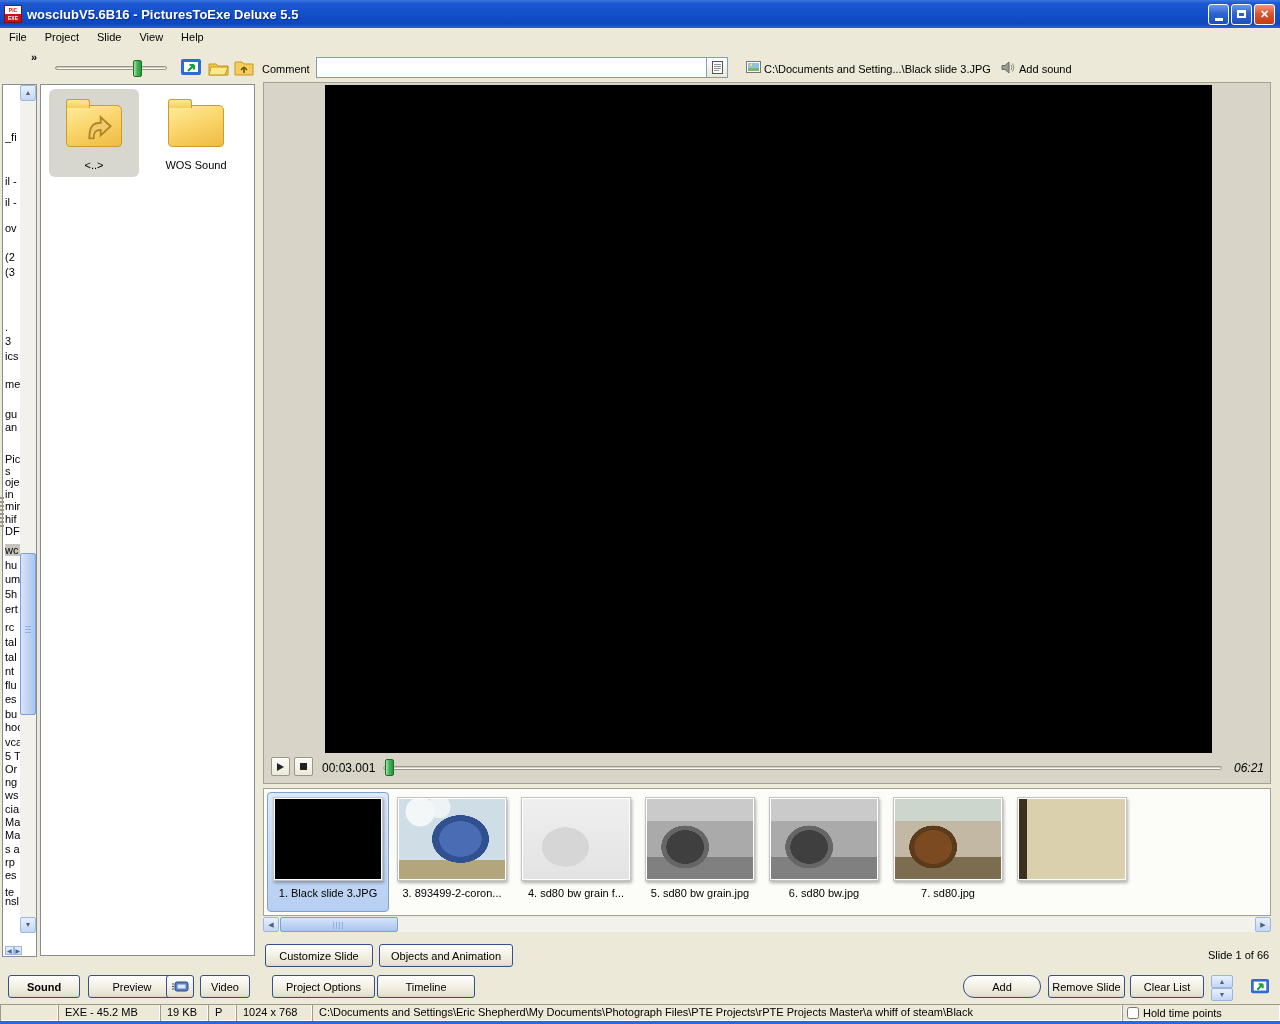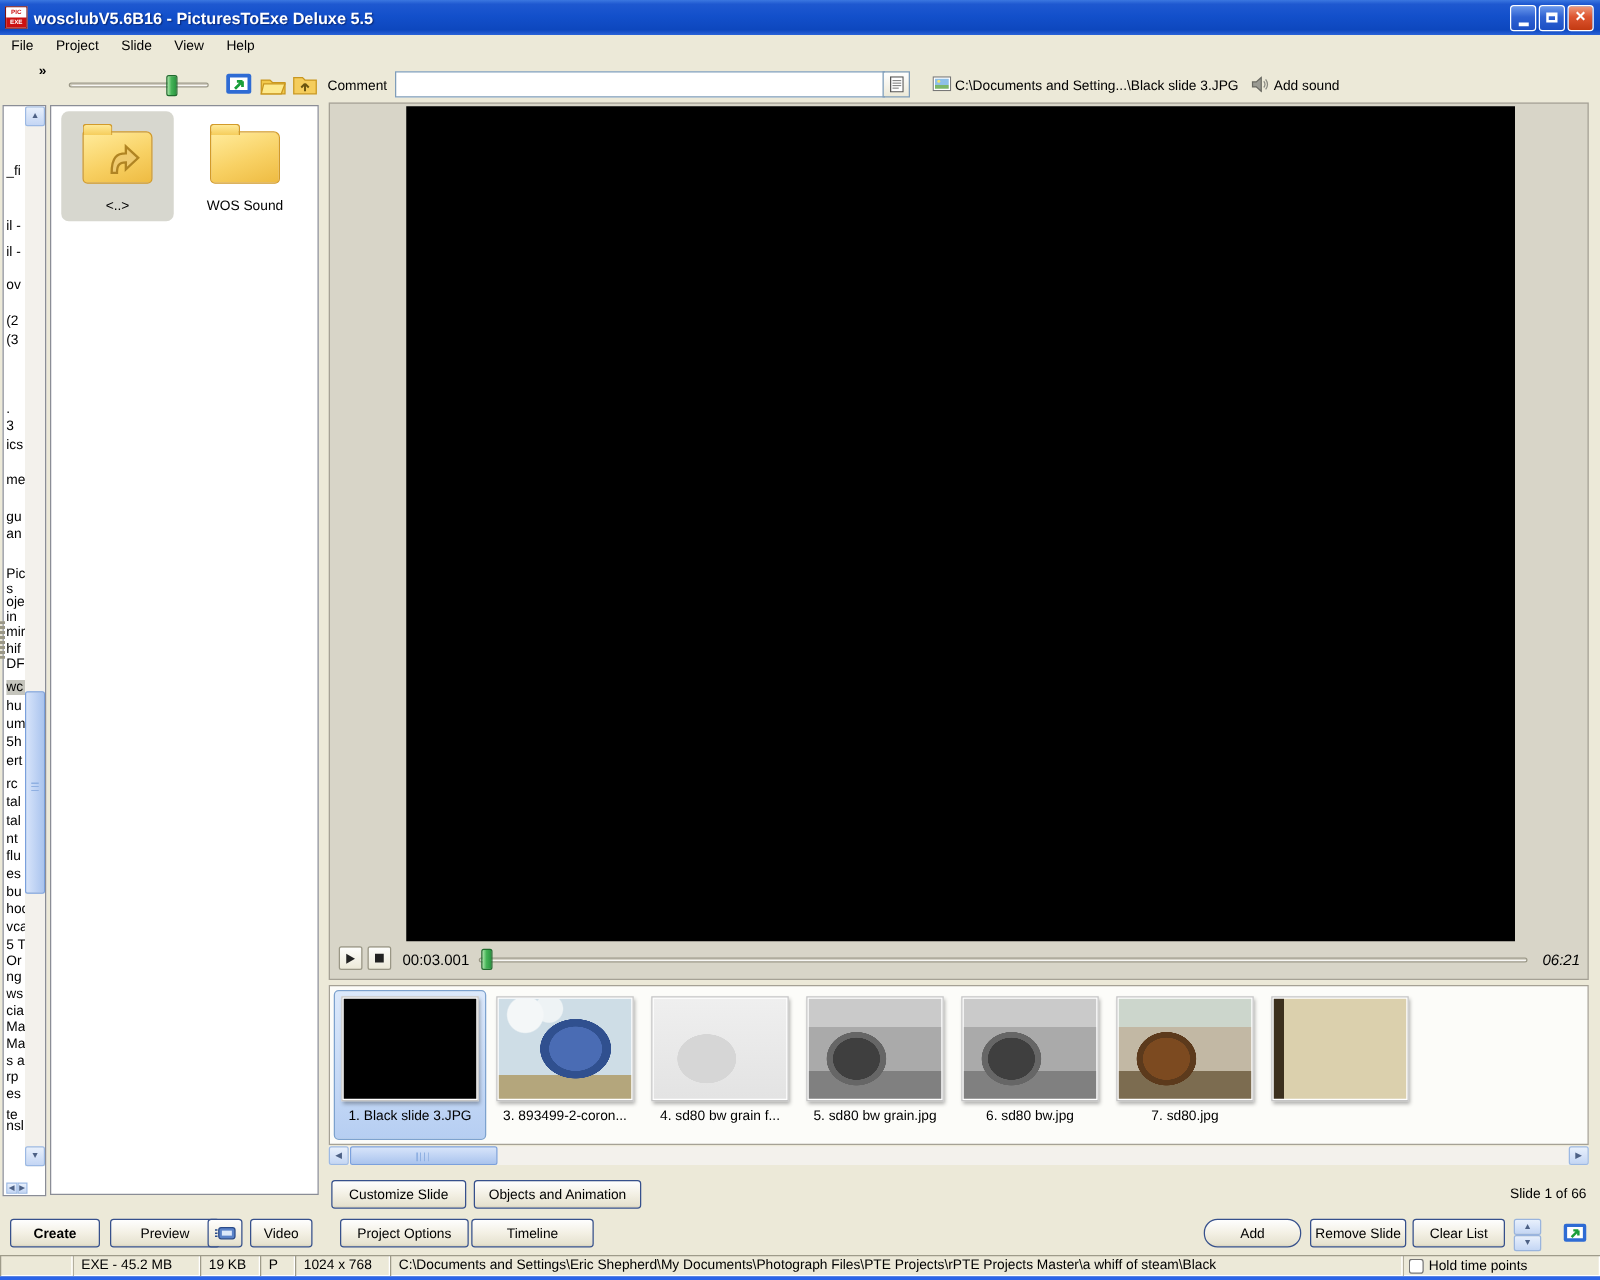--- a/index.html
+++ b/index.html
@@ -405,21 +405,21 @@
 <div class="hscroll">
   <div class="left scroll-btn">◀</div>
   <div class="hthumb"></div>
   <div class="right scroll-btn">▶</div>
 </div>
 
 <button class="xp-btn row1-customize">Customize Slide</button>
 <button class="xp-btn row1-objects">Objects and Animation</button>
 <span class="slide-counter">Slide 1 of 66</span>
 
-<button class="xp-btn btn-create">Create</button>
+<button class="xp-btn btn-create">Sound</button>
 <button class="xp-btn btn-preview">Preview</button>
 <button class="xp-btn btn-proj">
   <svg width="18" height="14" viewBox="0 0 18 14">
     <rect x="4" y="2" width="13" height="9" rx="2" fill="#5a82c8" stroke="#2a4a88"></rect>
     <rect x="6.5" y="4.5" width="8" height="4" fill="#dce8fa"></rect>
     <path d="M1 4 h2 M1 6.5 h2 M1 9 h2" stroke="#2a4a88" stroke-width="1.2"></path>
   </svg>
 </button>
 <button class="xp-btn btn-video">Video</button>
 <button class="xp-btn btn-projopts">Project Options</button>

